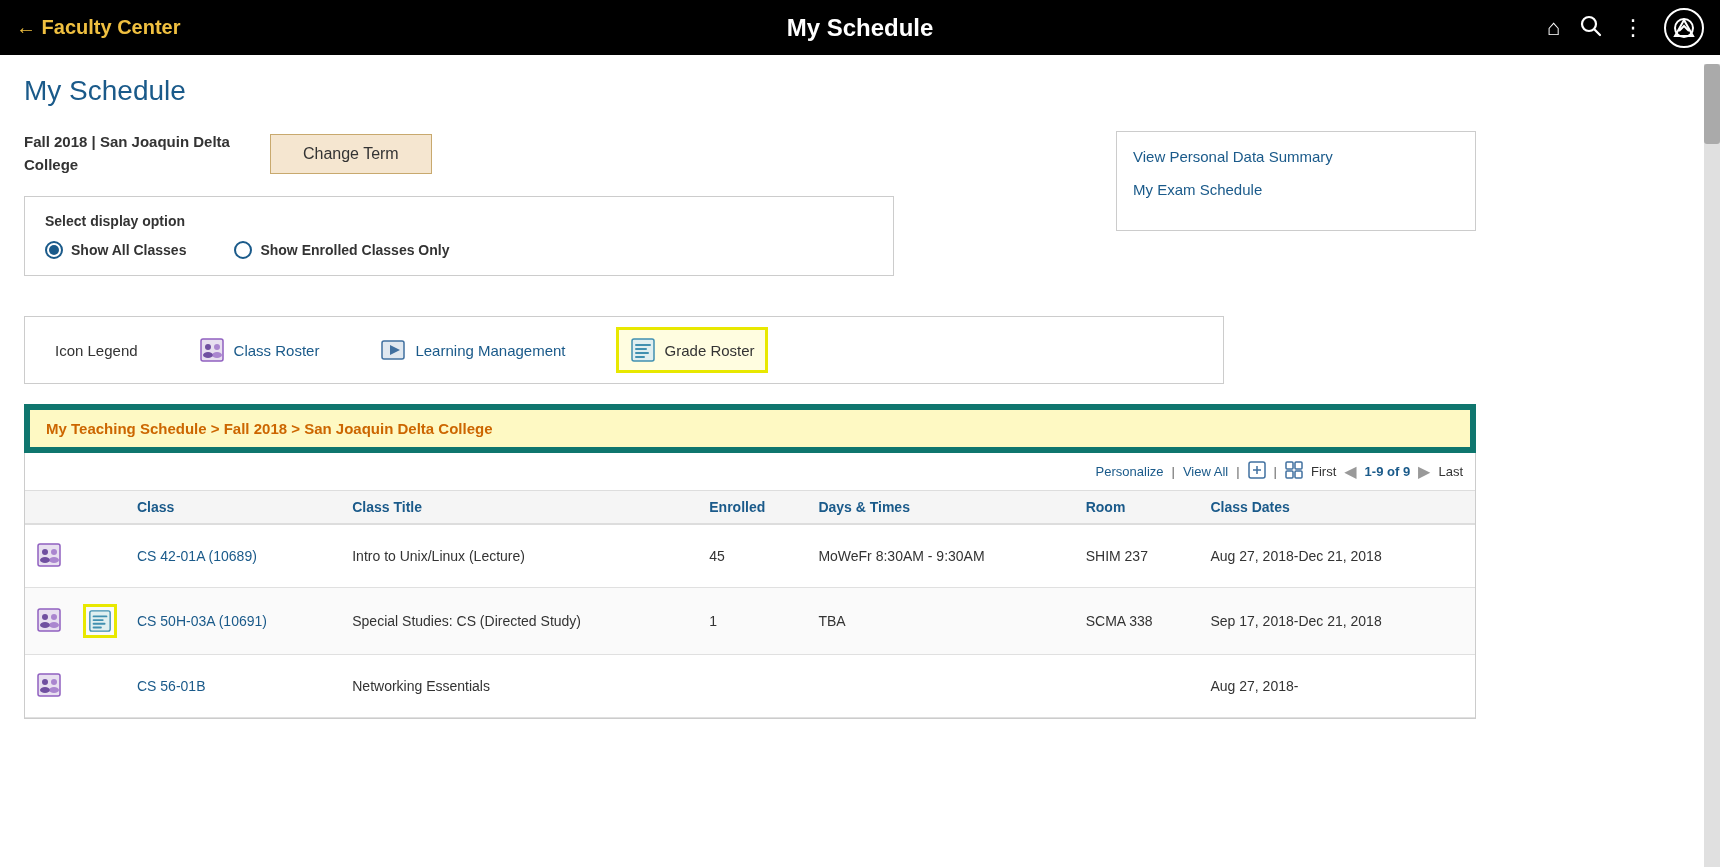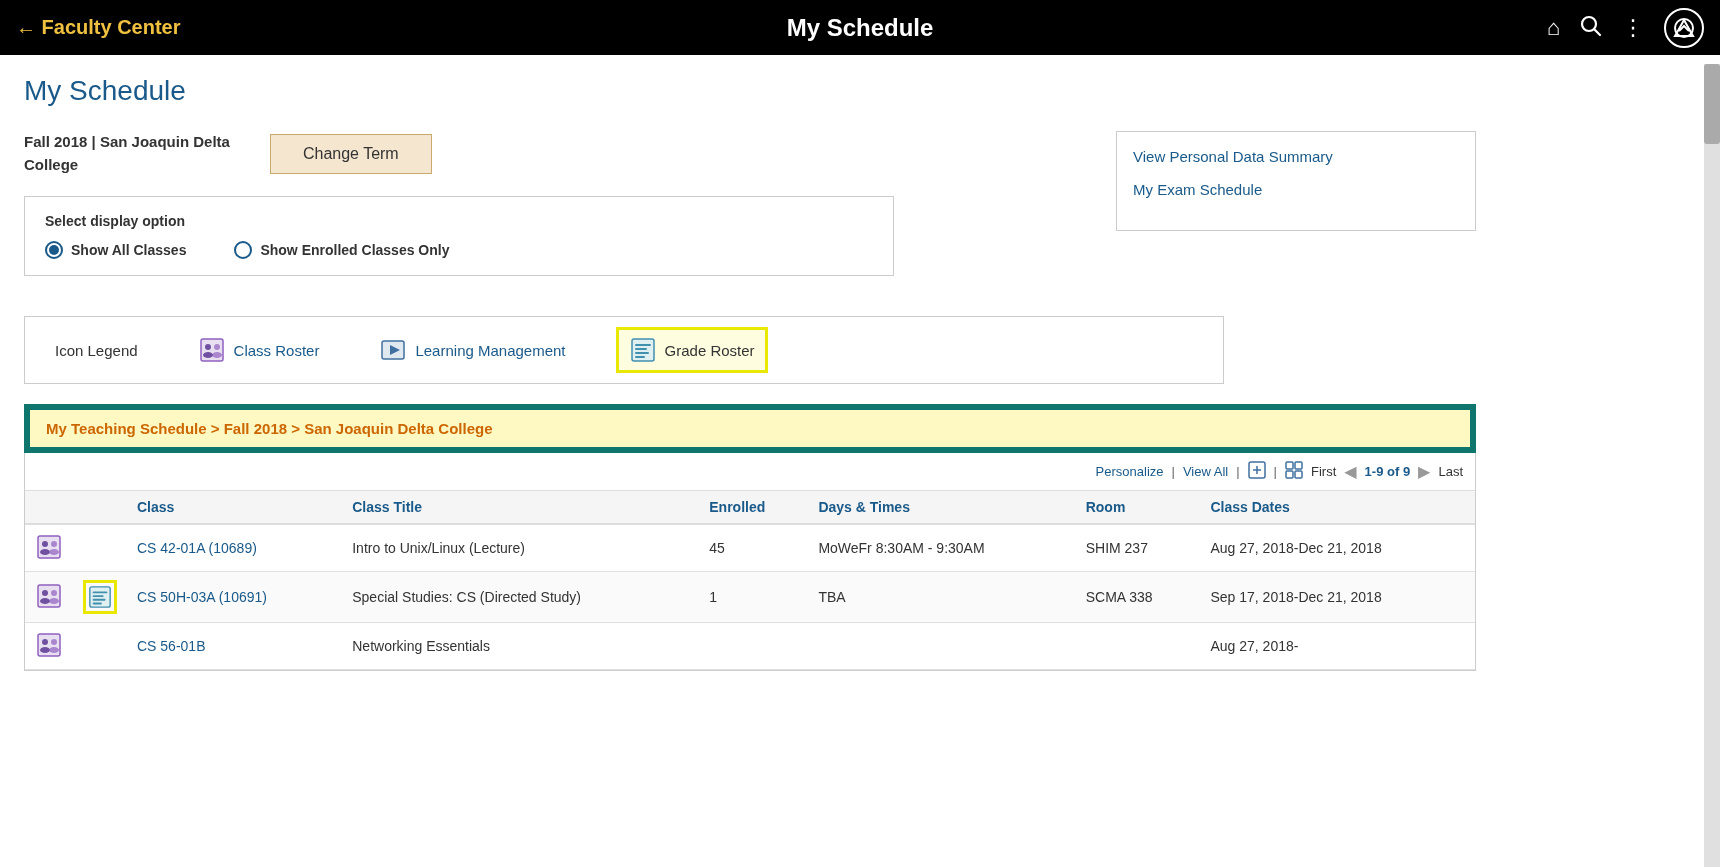--- a/index.html
+++ b/index.html
@@ -230,21 +230,21 @@
     thead th {
       background: #f5f5f5;
       color: #1a5a8a;
       font-weight: bold;
       padding: 8px 10px;
       border-bottom: 2px solid #ddd;
       text-align: left;
       white-space: nowrap;
     }
     tbody td {
-      padding: 8px 10px;
+      padding: 16px 10px;
       border-bottom: 1px solid #e0e0e0;
       vertical-align: middle;
     }
     tbody tr:nth-child(even) { background: #fafafa; }
     .class-link { color: #1a5a8a; text-decoration: none; }
 
     
     .row-icon-cell {
       width: 36px;
       text-align: center;

